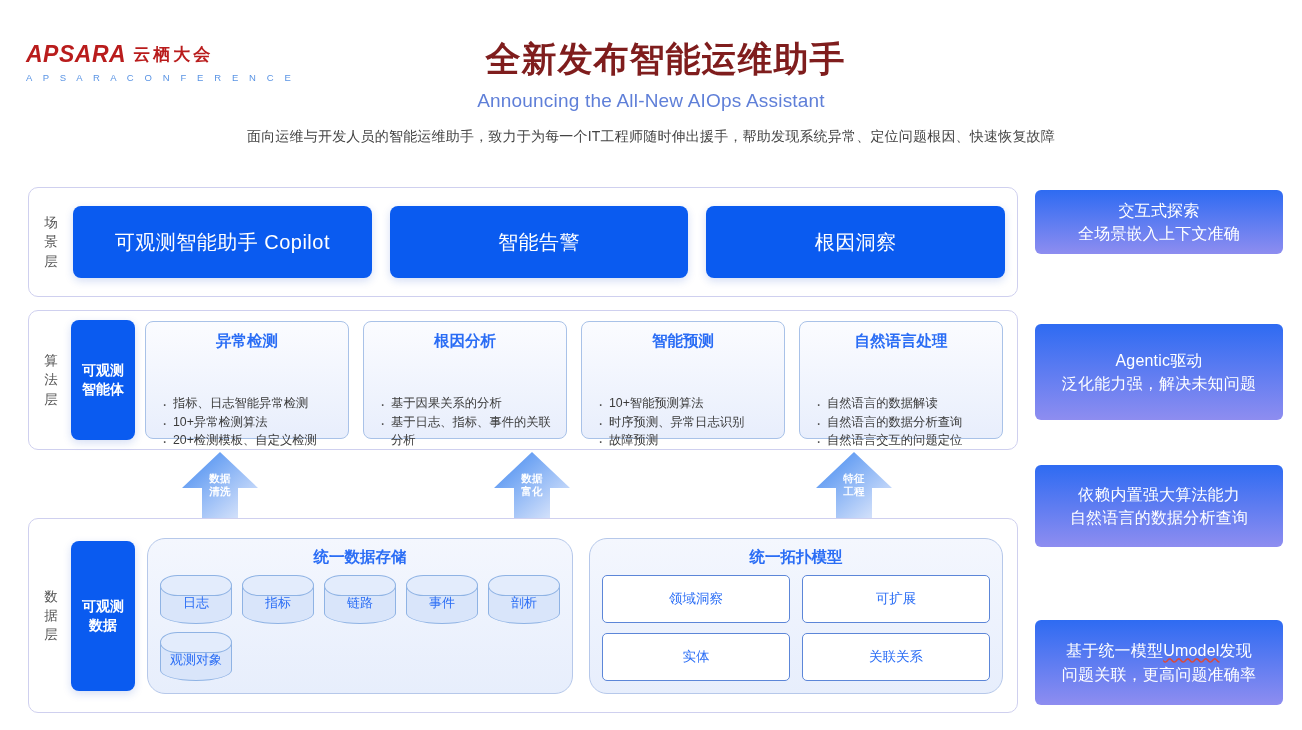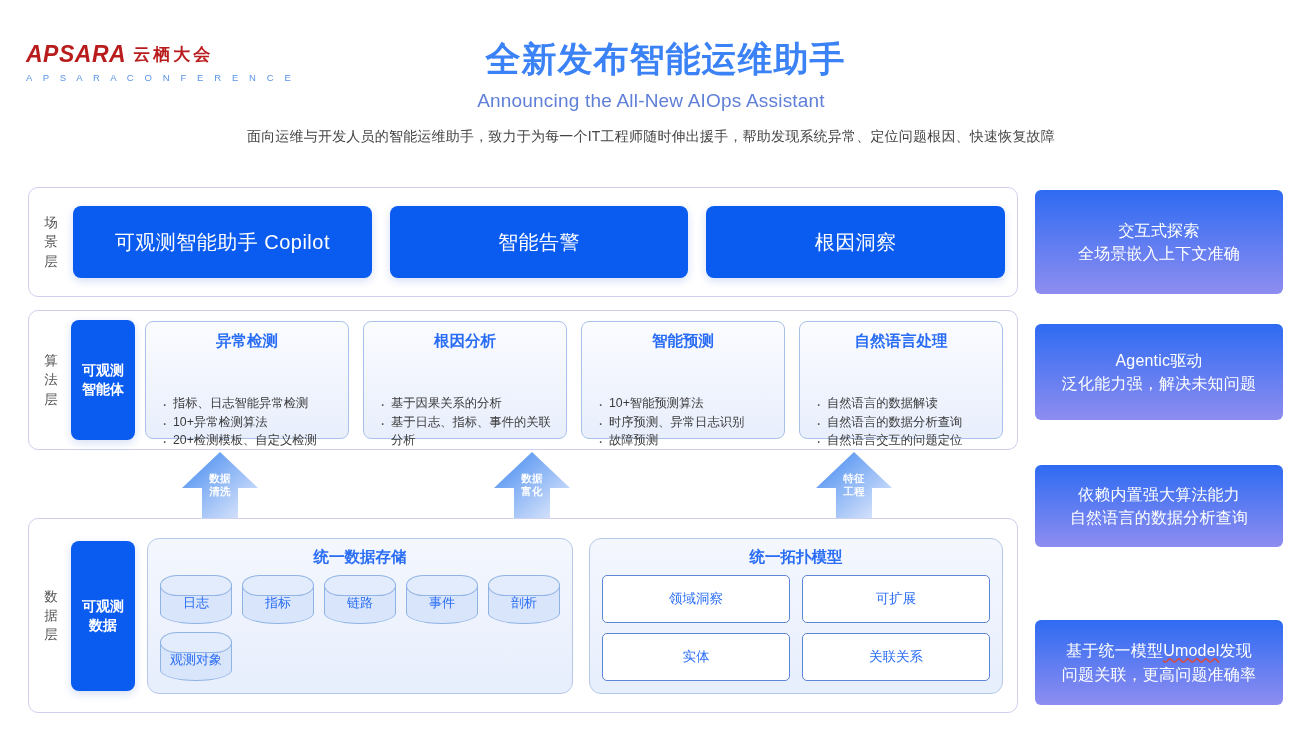--- a/index.html
+++ b/index.html
@@ -45,21 +45,21 @@
     margin-top: 5px;
     white-space: nowrap;
   }
 
   .title-main {
     position: absolute;
     top: 36px; left: 0; right: 0;
     text-align: center;
     font-size: 35px;
     font-weight: bold;
-    color: #3b82f6;
+    color: #7f1d1d;
     letter-spacing: 1px;
     padding-left: 29px;
   }
   .title-sub {
     position: absolute;
     top: 90px; left: 0; right: 0;
     text-align: center;
     font-size: 19px;
     color: #5f7fd8;
     letter-spacing: 0.2px;
@@ -211,21 +211,21 @@
   
   .data-row {
     flex: 1;
     display: flex;
     gap: 16px;
     padding-right: 14px;
   }
   .data-panel {
     background: linear-gradient(180deg, #f4f7fe 0%, #e7eefc 100%);
     border: 1px solid #b6c8ea;
-    border-radius: 12px;
+    border-radius: 18px;
     box-sizing: border-box;
     padding: 8px 12px 12px 12px;
     display: flex;
     flex-direction: column;
   }
   #panel-storage { flex: 0 0 426px; height: 156px; }
   #panel-topology { flex: 1; height: 156px; }
   .data-panel-title {
     text-align: center;
     color: #2a6df5;
@@ -293,21 +293,21 @@
     display: flex;
     align-items: center;
     justify-content: center;
     text-align: center;
     font-size: 16px;
     line-height: 1.46;
     letter-spacing: 0.2px;
     box-sizing: border-box;
     padding: 6px 10px;
   }
-  #feature-0 { top: 190px; height: 104px; }
+  #feature-0 { top: 190px; height: 64px; }
   #feature-1 { top: 324px; height: 96px; }
   #feature-2 { top: 465px; height: 82px; }
   #feature-3 { top: 620px; height: 85px; }
   .feature .l1, .feature .l2 { display: block; white-space: nowrap; }
   .squiggle {
     text-decoration: underline wavy #d94a3d;
     text-decoration-skip-ink: none;
     text-align: center;
   }
 </style>

